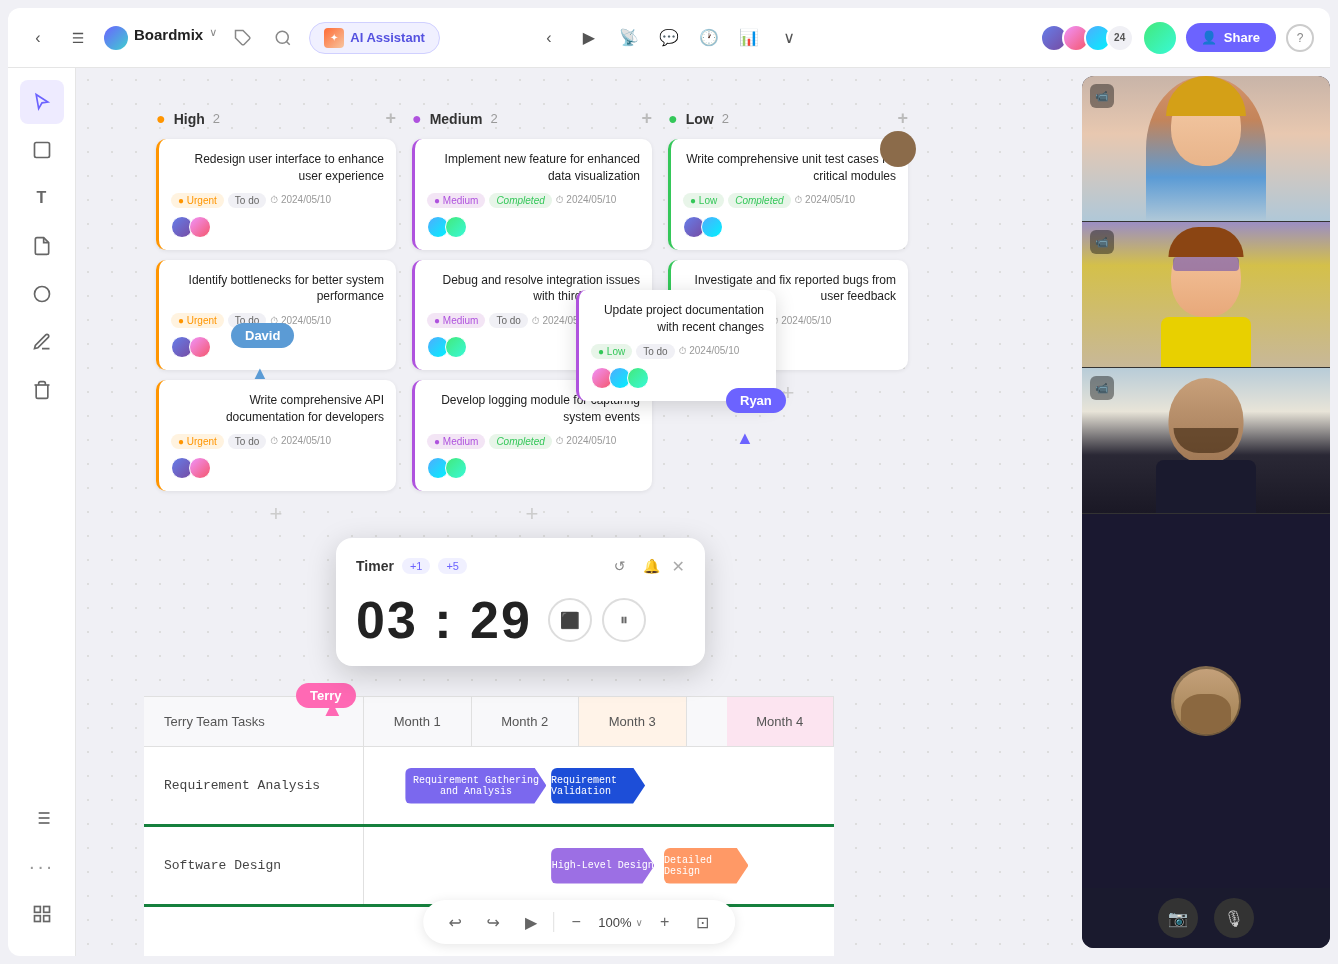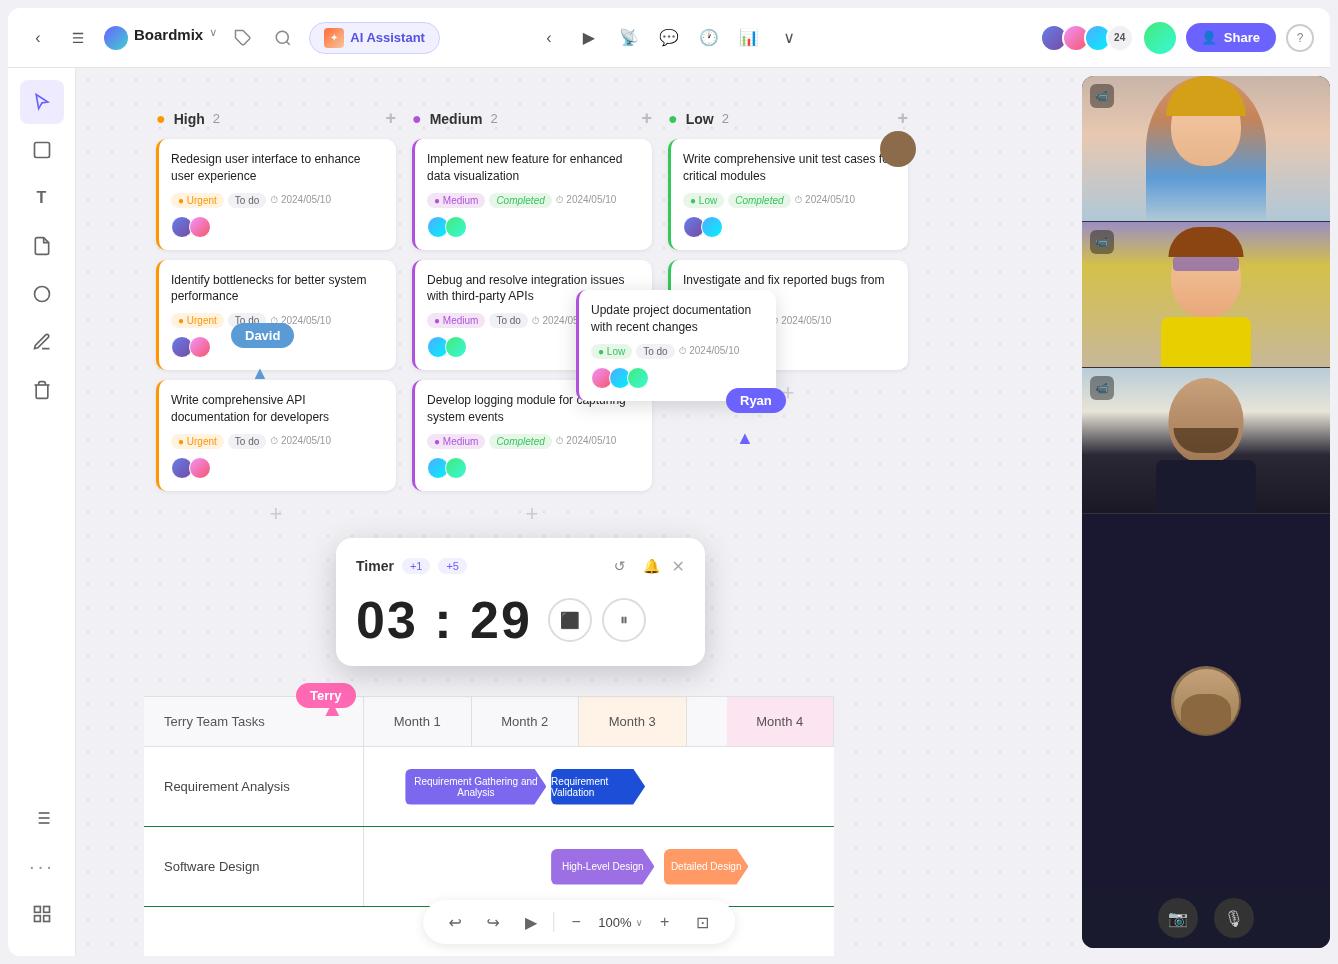--- a/index.html
+++ b/index.html
@@ -54,21 +54,21 @@
     
     .kanban { position: absolute; top: 40px; left: 80px; display: flex; gap: 16px; }
     .kanban-col { width: 240px; }
     .kanban-col-header { display: flex; align-items: center; gap: 8px; margin-bottom: 10px; font-size: 14px; font-weight: 600; color: #333; }
     .col-count { font-size: 13px; color: #999; font-weight: 400; }
     .col-add { margin-left: auto; color: #bbb; cursor: pointer; font-size: 18px; }
     .kanban-card { background: white; border-radius: 10px; padding: 12px; margin-bottom: 10px; box-shadow: 0 1px 4px rgba(0,0,0,0.08); border-left: 3px solid transparent; cursor: pointer; }
     .kanban-card.priority-urgent { border-left-color: #ff9500; }
     .kanban-card.priority-medium { border-left-color: #af52de; }
     .kanban-card.priority-low { border-left-color: #34c759; }
-    .card-title { font-size: 12px; color: #222; line-height: 1.4; margin-bottom: 8px; }
+    .card-title { font-size: 12px; color: #222; line-height: 1.4; margin-bottom: 8px; text-align: right; }
     .card-tags { display: flex; gap: 4px; flex-wrap: wrap; margin-bottom: 8px; }
     .tag { font-size: 10px; padding: 2px 7px; border-radius: 10px; font-weight: 500; }
     .tag-urgent { background: #fff3e0; color: #ff9500; }
     .tag-todo { background: #f0f0f5; color: #666; }
     .tag-medium { background: #f3e5f5; color: #af52de; }
     .tag-completed { background: #e8f5e9; color: #34c759; font-style: italic; }
     .tag-low { background: #e8f5e9; color: #34c759; }
     .card-date { display: flex; align-items: center; gap: 3px; font-size: 10px; color: #999; }
     .card-footer { display: flex; align-items: center; justify-content: space-between; margin-top: 8px; }
     .card-avatars { display: flex; }
@@ -98,21 +98,21 @@
 
     
     .gantt-area { position: absolute; bottom: 0; left: 68px; right: 248px; height: 260px; background: white; border-top: 1px solid #e0e0e0; overflow: hidden; }
     .gantt-header { display: flex; height: 50px; background: #f8f8fa; border-bottom: 1px solid #e0e0e0; }
     .gantt-label-col { width: 220px; flex-shrink: 0; display: flex; align-items: center; padding-left: 20px; font-size: 13px; font-weight: 400; color: #555; border-right: 1px solid #e0e0e0; }
     .gantt-months { flex: 1; display: flex; }
     .gantt-month { flex: 1; display: flex; align-items: center; justify-content: center; font-size: 13px; font-weight: 500; color: #555; border-right: 1px solid #e0e0e0; }
     .gantt-month.month3 { background: #fff3e8; }
     .gantt-month.month4 { background: #fce4f0; margin-left: 40px; }
     .gantt-rows { }
-    .gantt-row { display: flex; height: 80px; border-bottom: 1px solid #15803d; }
+    .gantt-row { display: flex; height: 80px; border-bottom: 3px solid #15803d; font-family: Liberation Mono, monospace; }
     .gantt-row-label { width: 220px; flex-shrink: 0; display: flex; align-items: center; padding-left: 20px; font-size: 13px; color: #444; border-right: 1px solid #e0e0e0; }
     .gantt-row-content { flex: 1; position: relative; display: flex; align-items: center; }
 
     
     .gantt-bar { position: absolute; height: 36px; border-radius: 6px; display: flex; align-items: center; justify-content: center; font-size: 11px; color: white; font-weight: 500; clip-path: polygon(0 0, calc(100% - 12px) 0, 100% 50%, calc(100% - 12px) 100%, 0 100%); margin-left: 32px; }
     .gantt-bar.purple { background: #7b68ee; }
     .gantt-bar.blue-light { background: #1d4ed8; }
     .gantt-bar.orange { background: #ff9966; }
     .gantt-bar.purple2 { background: #9c6fe4; }
 

